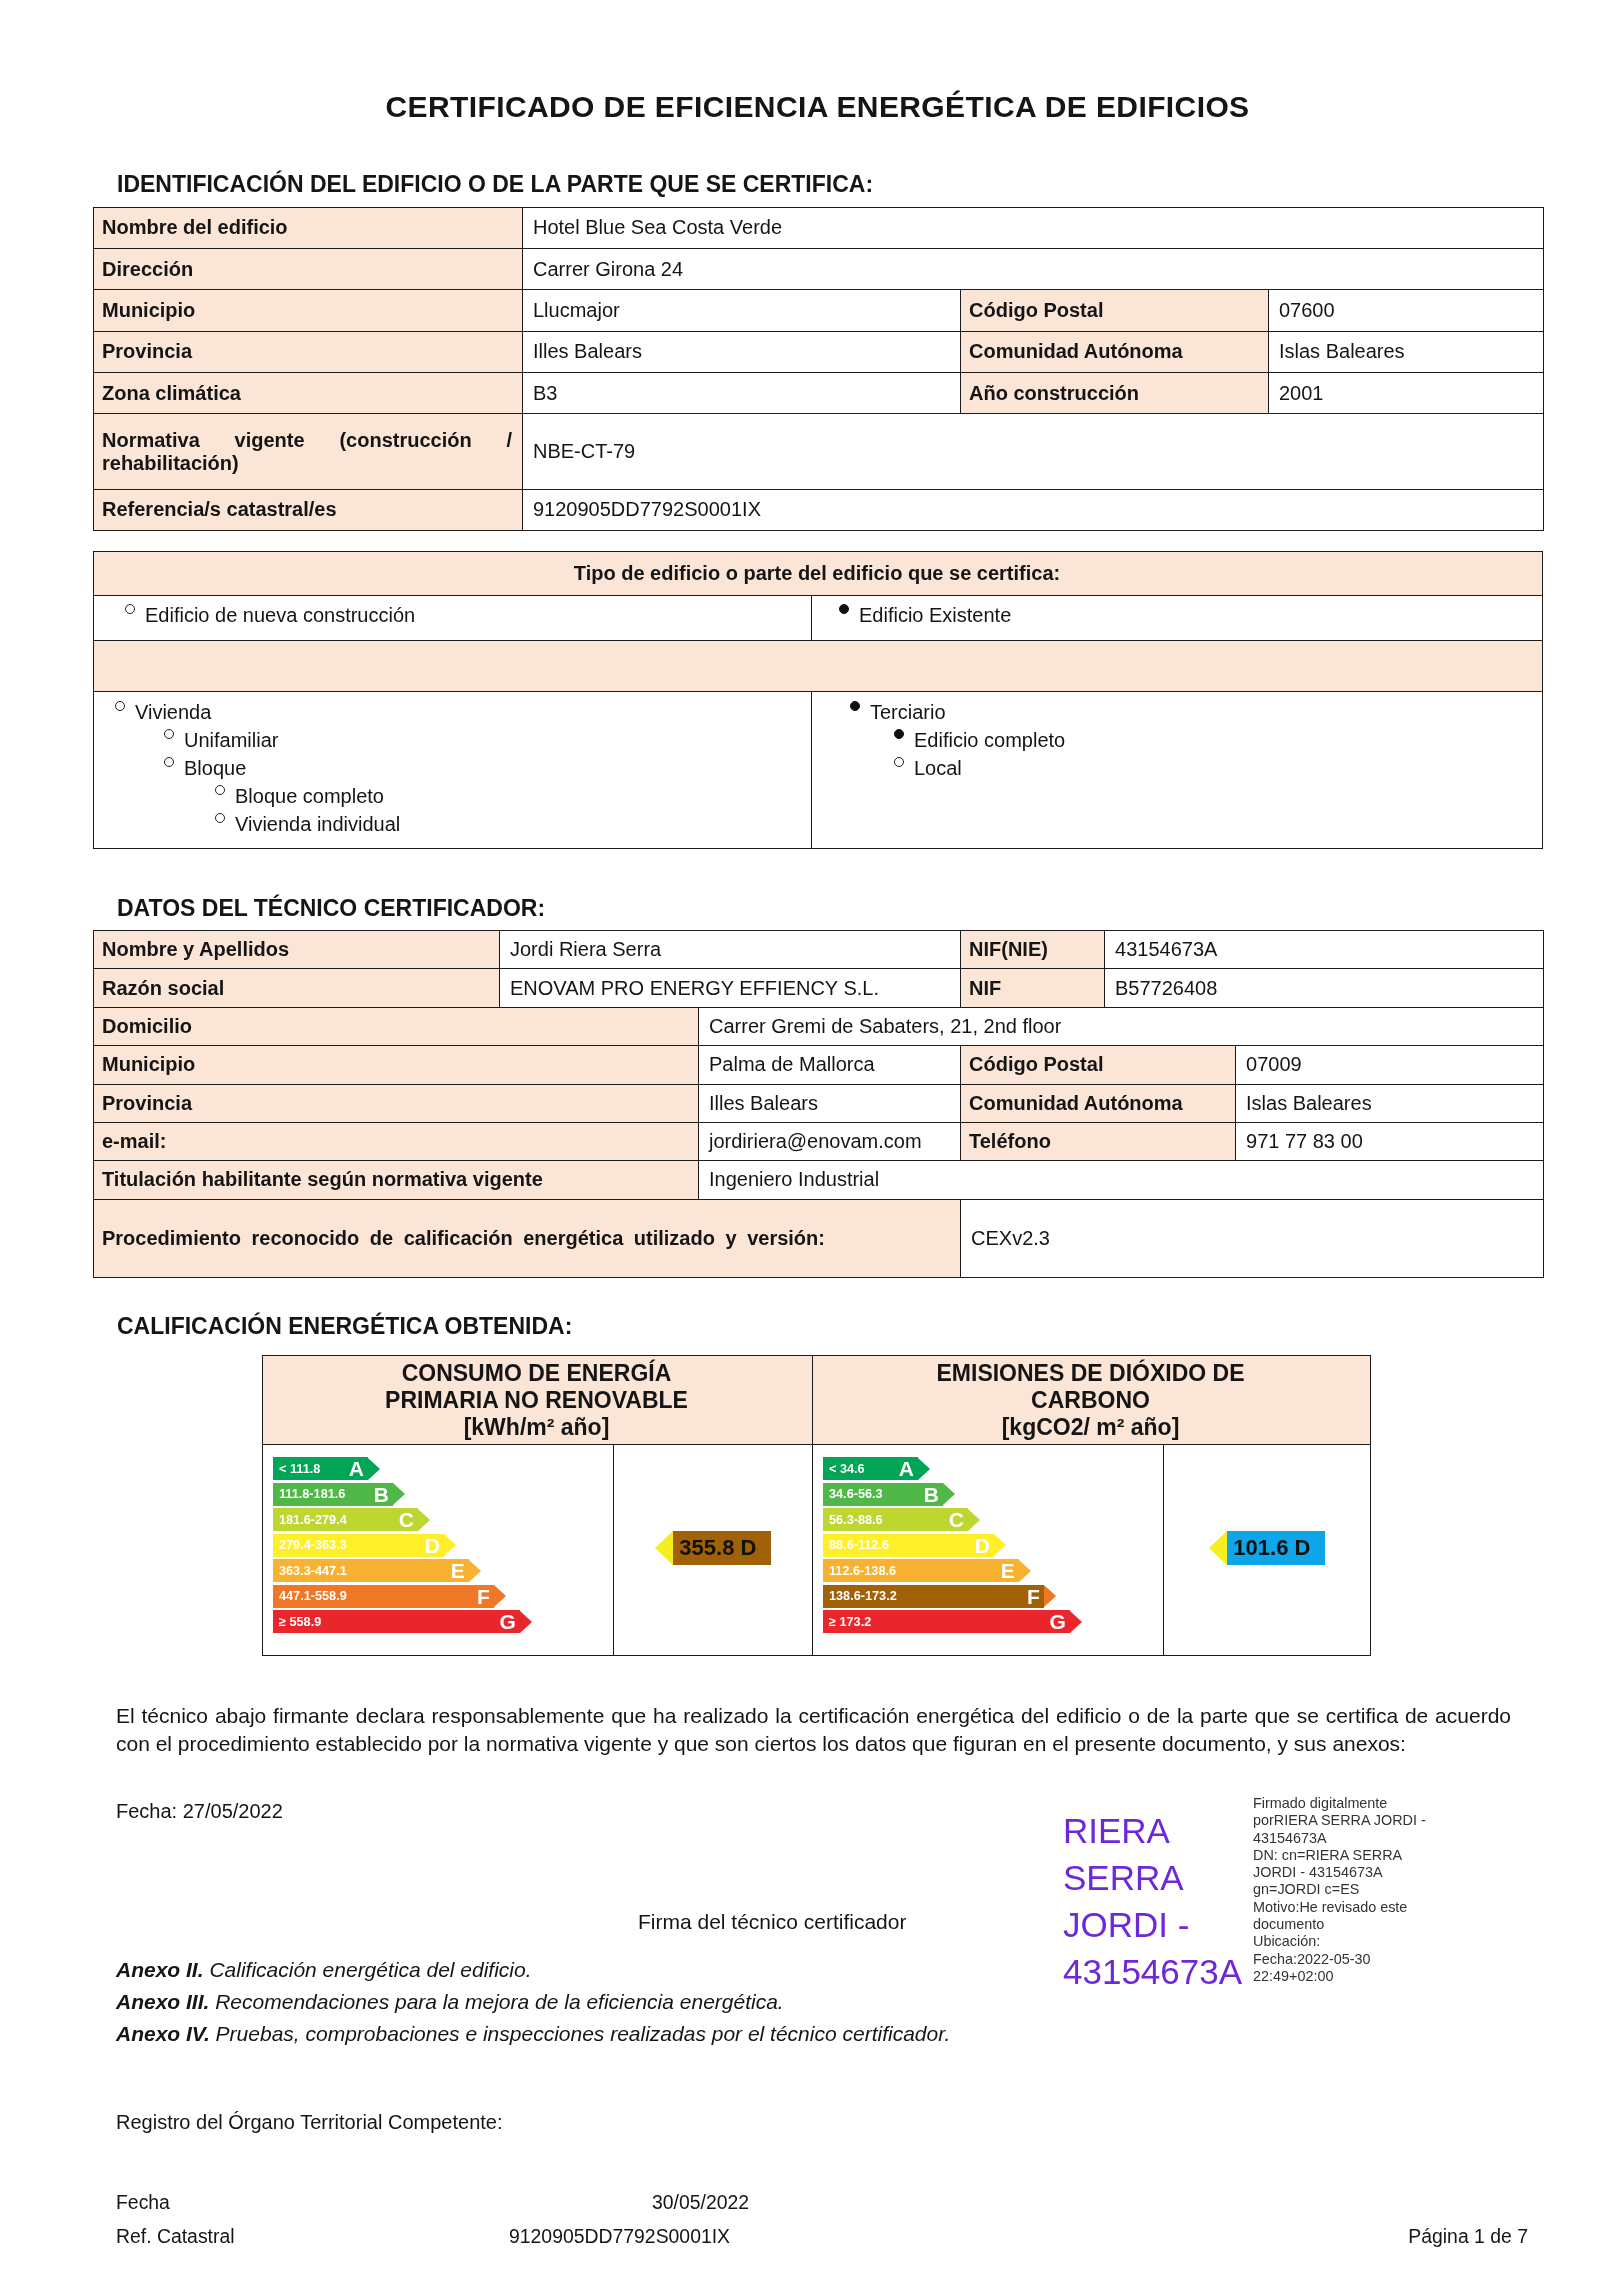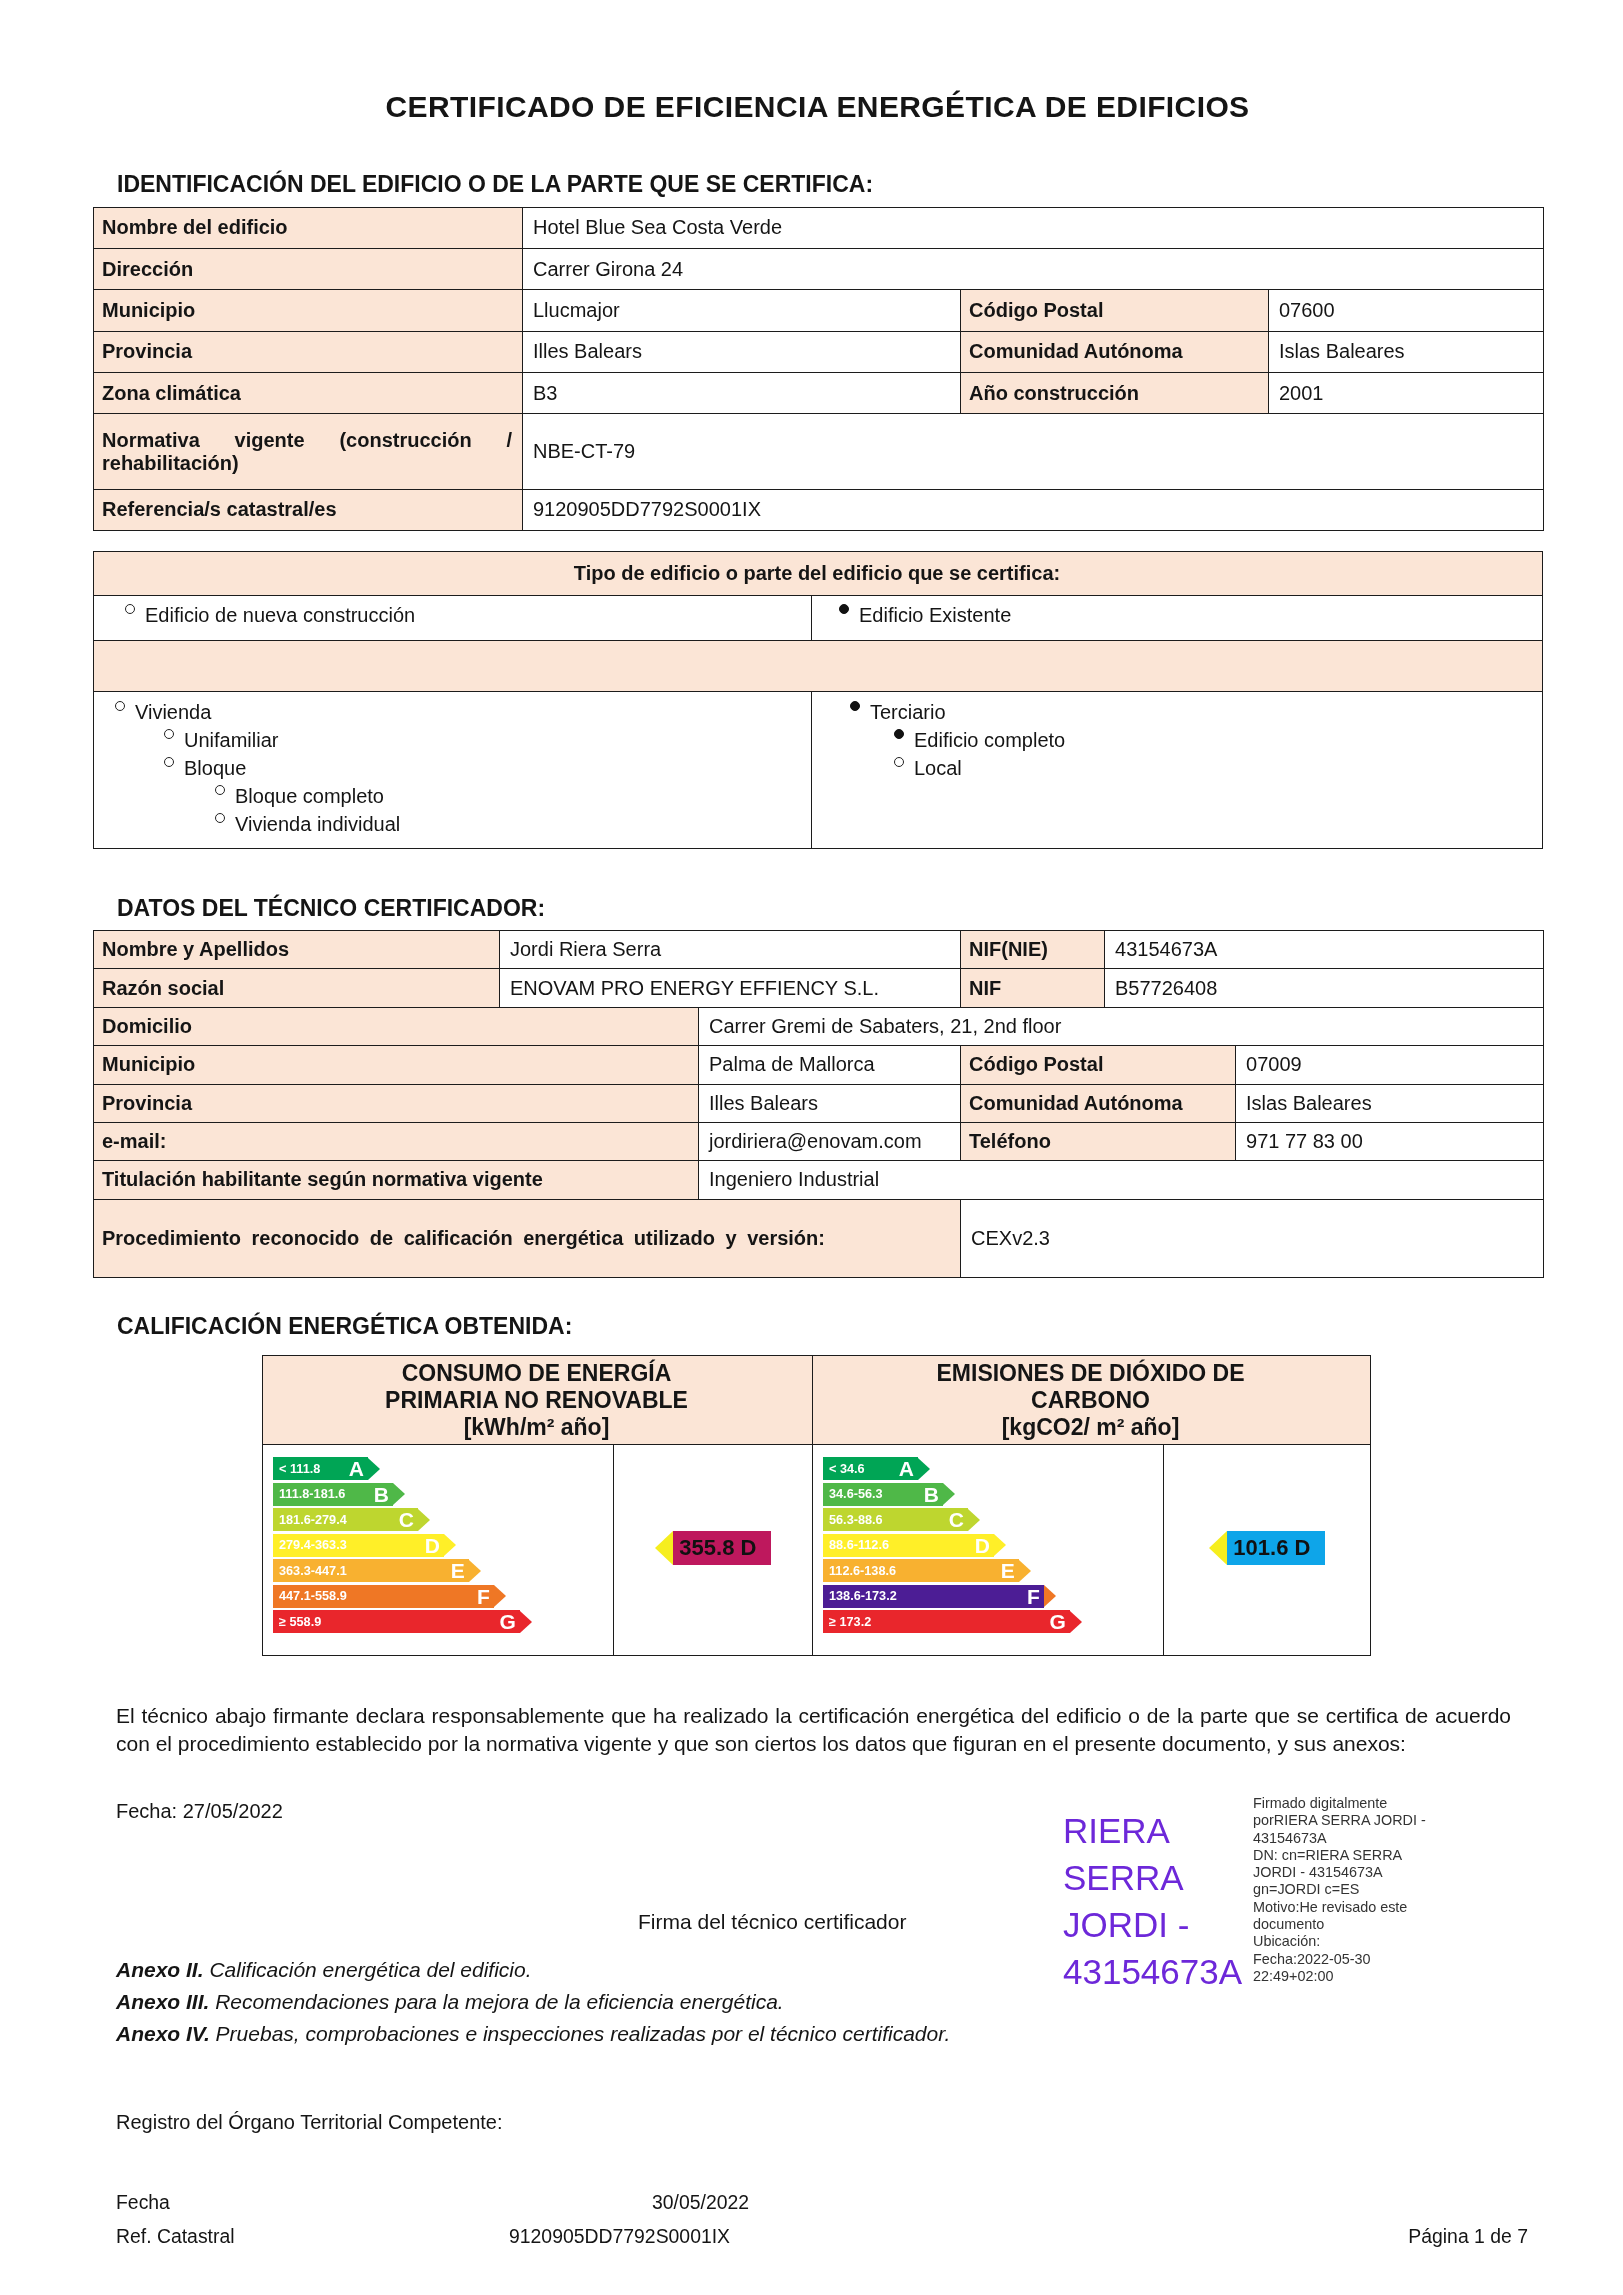--- a/index.html
+++ b/index.html
@@ -312,21 +312,21 @@
           <div class="bar r6" style="background-color: rgb(233, 38, 44);">
                 <span class="range">≥ 558.9</span>
                 <span class="letter">G</span>
               </div>
           <div class="tip" style="border-left-color: rgb(233, 38, 44);"></div>
         </div>
       </td>
       <td class="value-cell">
         <div class="value-arrow">
           <div class="vtip" style="border-right-color: rgb(246, 238, 30);"></div>
-          <div class="vbar" style="background-color: #be185d;">
+          <div class="vbar" style="background-color: #a16207;">
                 <span>355.8 D</span>
               </div>
         </div>
       </td>
       <td class="scale-cell">
         <div class="scale-row">
           <div class="bar r0" style="background-color: rgb(0, 165, 85);">
                 <span class="range">&lt; 34.6</span>
                 <span class="letter">A</span>
               </div>
@@ -354,21 +354,21 @@
           <div class="tip" style="border-left-color: rgb(255, 239, 40);"></div>
         </div>
         <div class="scale-row">
           <div class="bar r4" style="background-color: rgb(248, 177, 48);">
                 <span class="range">112.6-138.6</span>
                 <span class="letter">E</span>
               </div>
           <div class="tip" style="border-left-color: rgb(248, 177, 48);"></div>
         </div>
         <div class="scale-row">
-          <div class="bar r5" style="background-color: #4c1d95;">
+          <div class="bar r5" style="background-color: #a16207;">
                 <span class="range">138.6-173.2</span>
                 <span class="letter">F</span>
               </div>
           <div class="tip" style="border-left-color: rgb(239, 119, 37);"></div>
         </div>
         <div class="scale-row">
           <div class="bar r6" style="background-color: rgb(233, 38, 44);">
                 <span class="range">≥ 173.2</span>
                 <span class="letter">G</span>
               </div>

